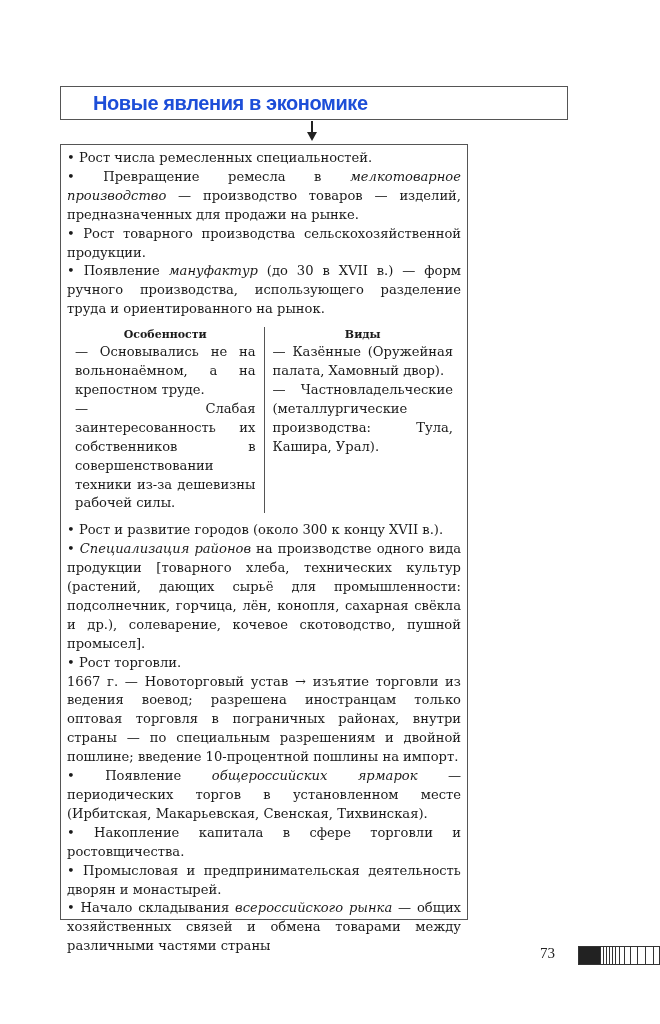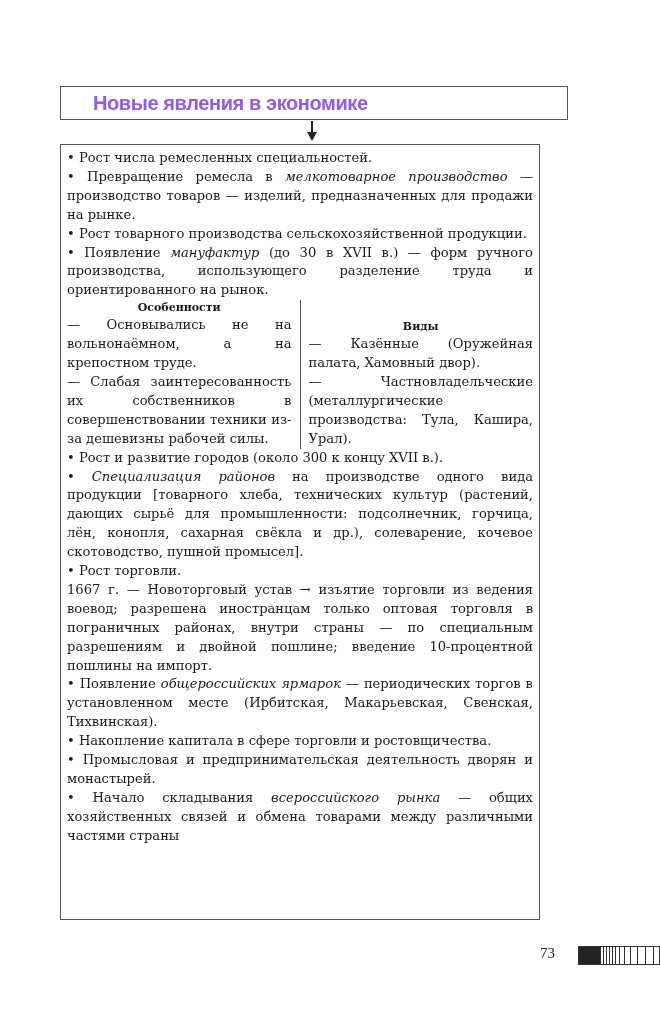--- a/index.html
+++ b/index.html
@@ -1,32 +1,32 @@
 <!DOCTYPE html>
 <html><head>
 <meta charset="utf-8">
 <style>
   html, body { margin: 0; padding: 0; background: #ffffff; }
   body { width: 660px; height: 1024px; position: relative; overflow: hidden;
          font-family: "DejaVu Serif", "Liberation Serif", serif; color: #1a1a1a; }
   .title-box { position: absolute; left: 60px; top: 86px; width: 508px; height: 34px;
                border: 1.5px solid #555; box-sizing: border-box; background: #fff; }
   .title-text { position: absolute; left: 32px; top: 5px; font-family: "Liberation Sans", sans-serif;
-                font-weight: bold; font-size: 20px; letter-spacing: -0.4px; color: #8b5cf6; }
+                font-weight: bold; font-size: 20px; letter-spacing: -0.4px; color: #1d4ed8; }
   .arrow { position: absolute; left: 311px; top: 121px; width: 2px; height: 18px; }
   .arrow .stem { position: absolute; left: 0; top: 0; width: 2px; height: 12px; background: #222; }
   .arrow .head { position: absolute; left: -4px; top: 11px; width: 0; height: 0;
                  border-left: 5px solid transparent; border-right: 5px solid transparent; border-top: 9px solid #222; }
-  .main-box { position: absolute; left: 60px; top: 144px; width: 480px; height: 776px;
+  .main-box { position: absolute; left: 60px; top: 144px; width: 408px; height: 776px;
               border: 1.5px solid #555; box-sizing: border-box; background: #fff;
               padding: 4px 6px 16px 6px; }
   .content { font-size: 13.1px; line-height: 18.9px; text-align: justify; }
   .content p { margin: 0; }
   .content i { font-style: italic; }
-  .cols { display: flex; margin: 0; align-items: flex-end; }
+  .cols { display: flex; margin: 8px; }
   .col { flex: 1; font-size: 13.1px; line-height: 18.9px; text-align: justify; }
   .col-left { padding-right: 8px; border-right: 1.5px solid #555; }
   .col-right { padding-left: 8px; }
   .col-head { text-align: center; font-weight: bold; font-size: 11px; line-height: 16px; }
   .footer-num { position: absolute; left: 540px; top: 945px; font-family: Liberation Serif, serif;
                 font-size: 15px; color: #222; }
   .footer-bar { position: absolute; left: 578px; top: 946px; width: 82px; height: 19px;
                 border: 1px solid #333; box-sizing: border-box; display: flex; overflow: hidden; }
   .footer-bar span { display: block; height: 100%; border-right: 1px solid #333; box-sizing: border-box; }
 </style>

